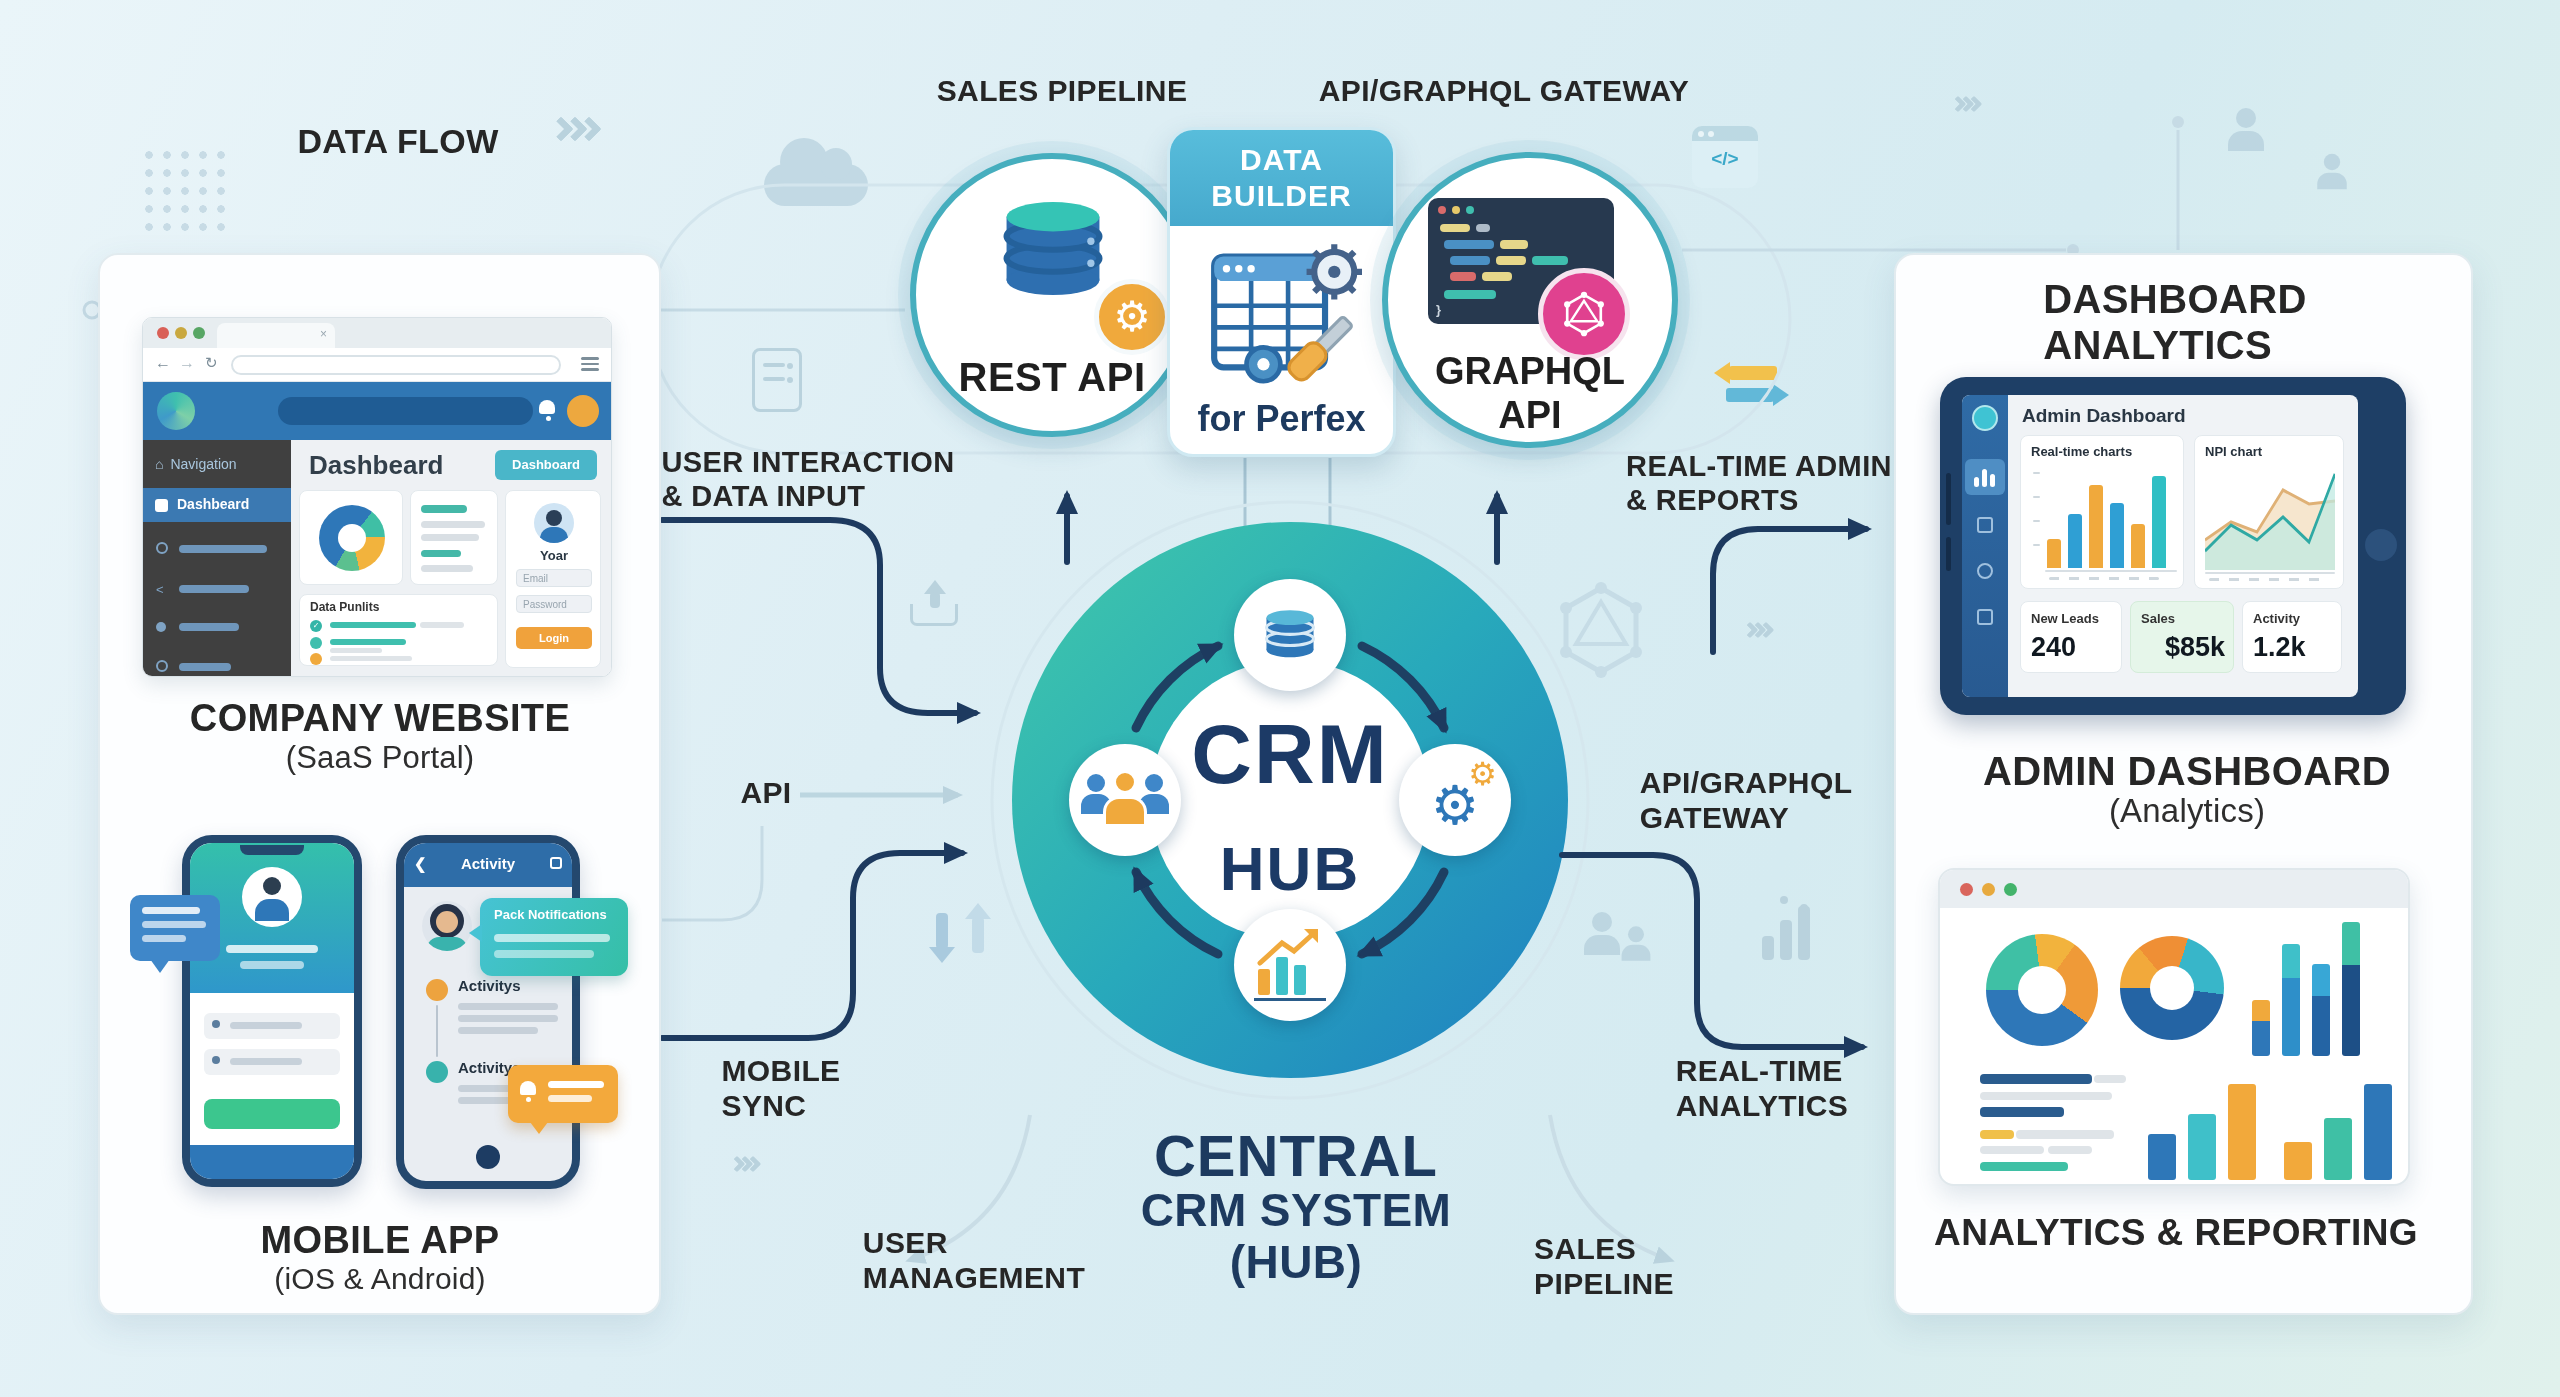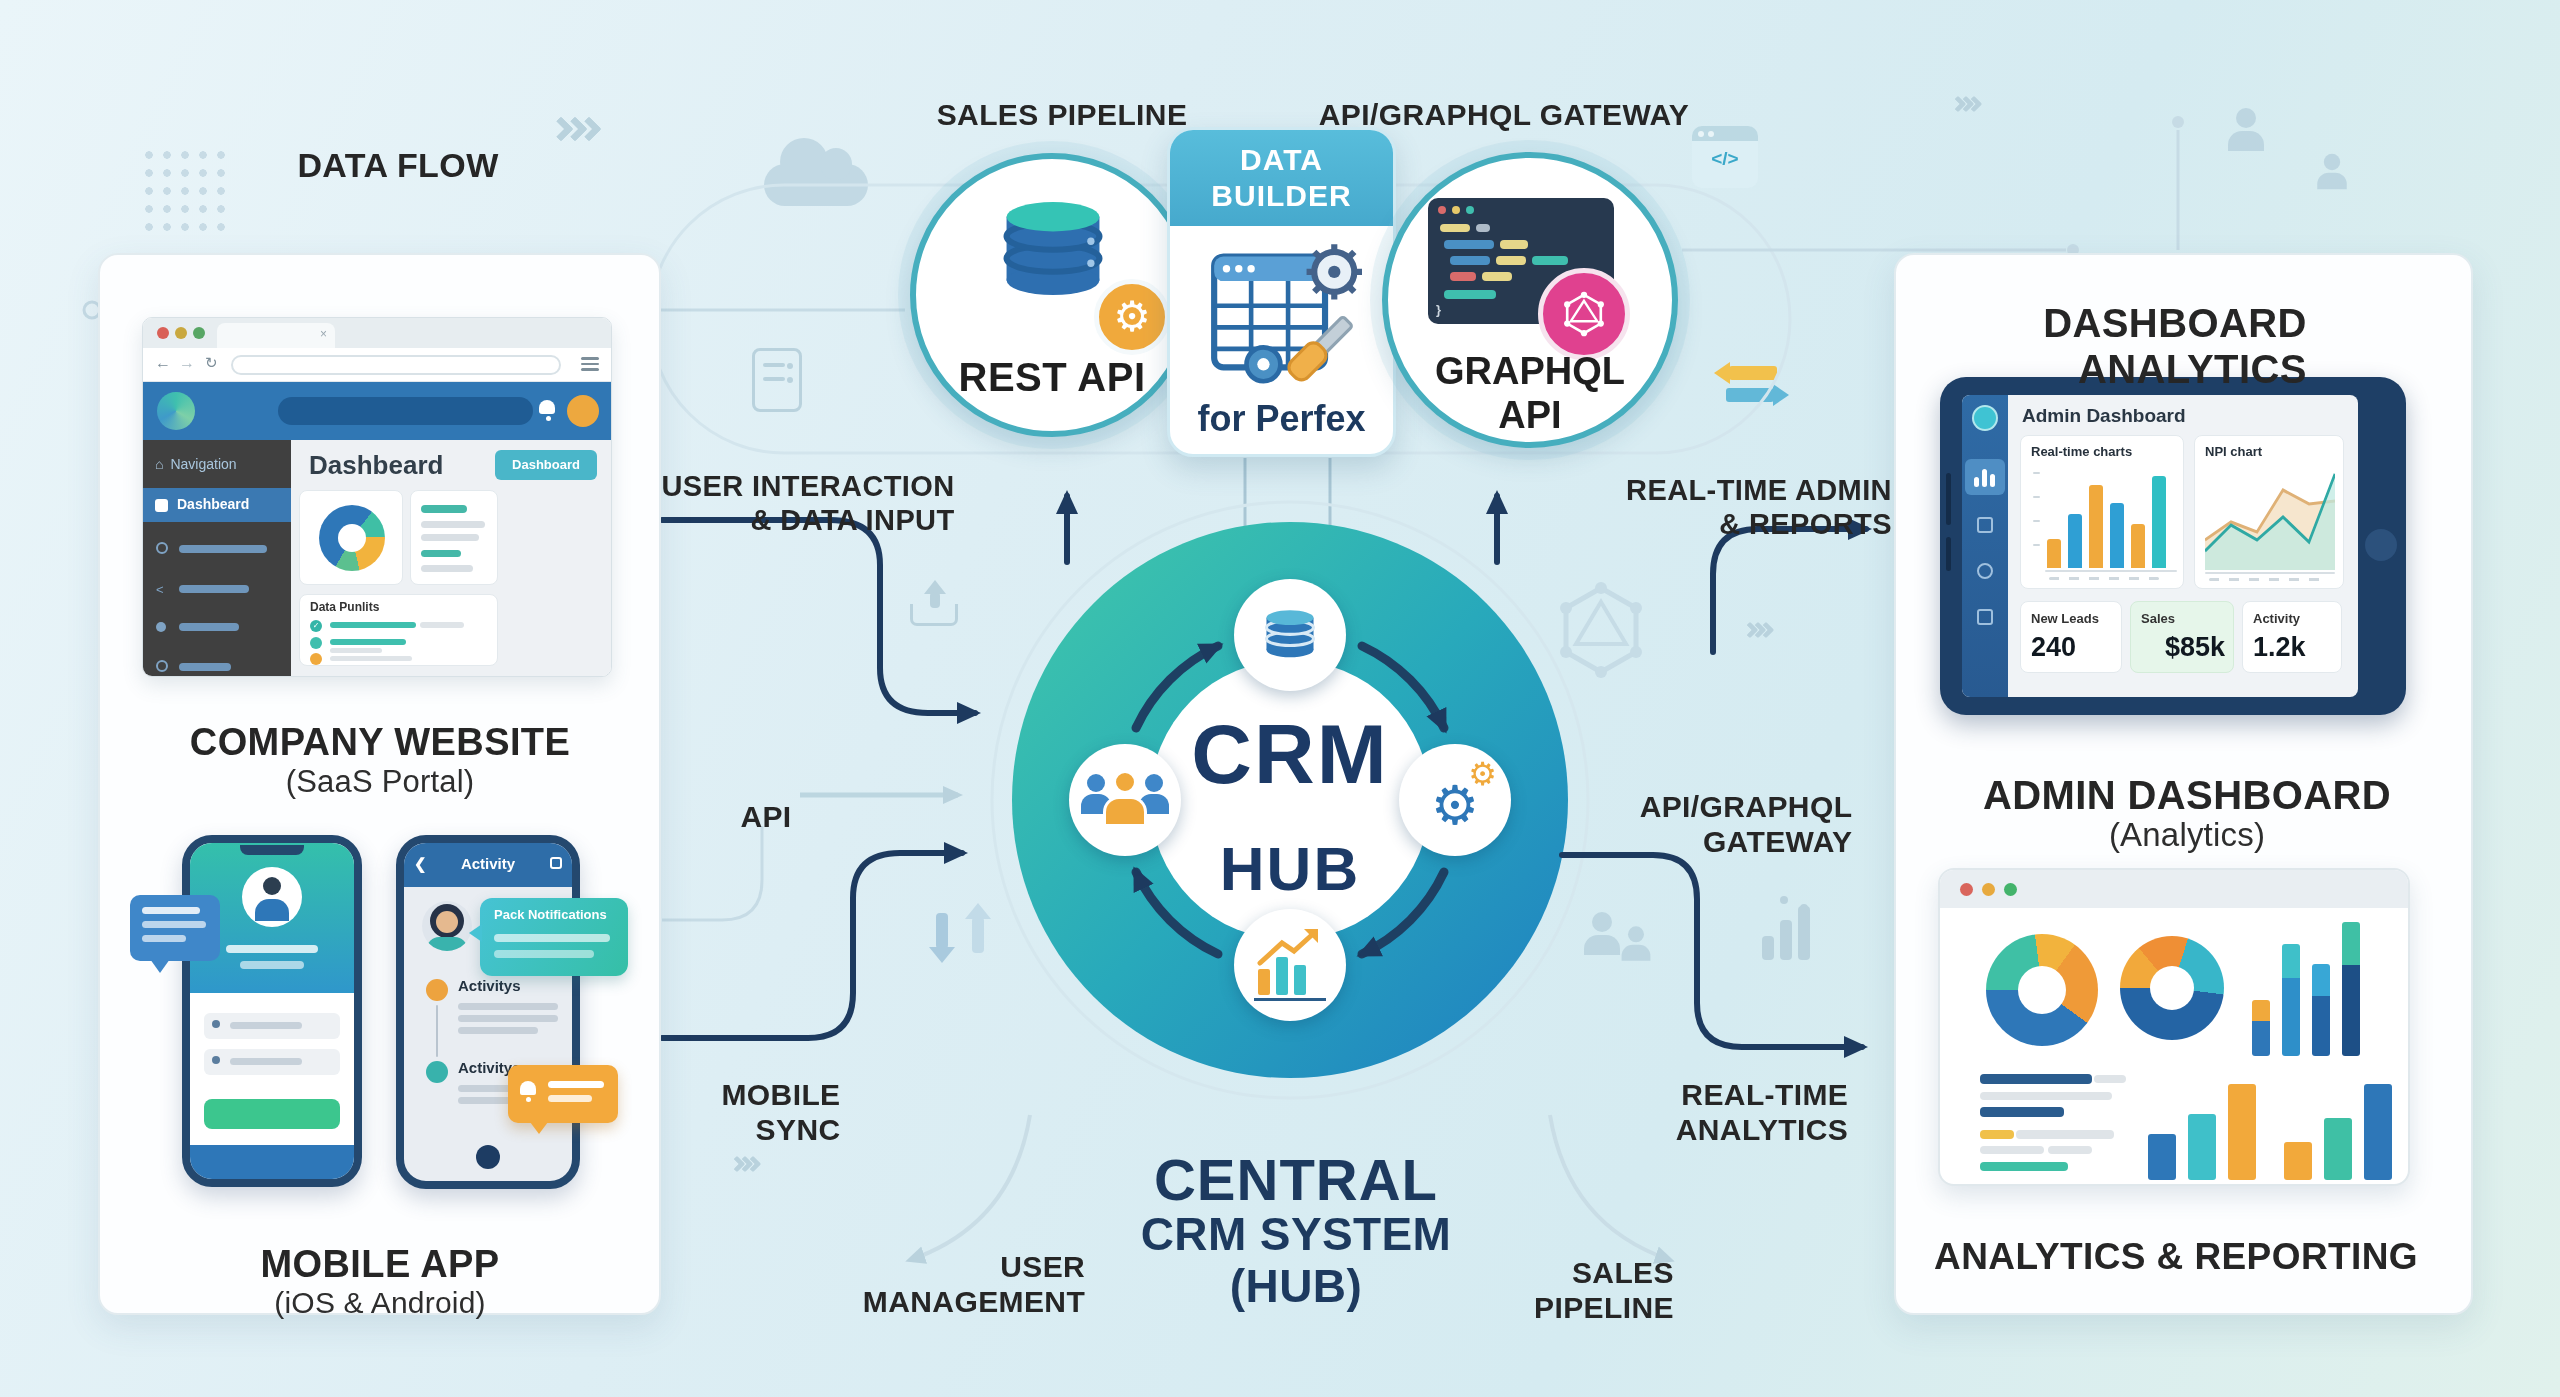--- a/index.html
+++ b/index.html
@@ -4,21 +4,21 @@
 <style>
   * { box-sizing: border-box; margin: 0; padding: 0; }
   html,body { width:2560px; height:1397px; overflow:hidden; }
   body {
     font-family: "Liberation Sans", sans-serif;
     background: linear-gradient(115deg,#eaf5f9 0%,#ddeef4 38%,#d5ebf1 68%,#e0f1ec 100%);
     position: relative;
   }
   .abs { position:absolute; }
   .lbl { position:absolute; transform:translateX(-50%); font-weight:800; color:#262626;
-         text-align:right; line-height:1.16; letter-spacing:.4px; white-space:nowrap; z-index:3;margin-top:24px; }
+         text-align:left; line-height:1.16; letter-spacing:.4px; white-space:nowrap; z-index:3; }
   .sub { font-weight:400; letter-spacing:.2px; color:#2e2e2e; }
   .navy { color:#1d3a5f; }
   .panel { position:absolute; background:#fdfeff; border:2px solid #e2ebef; border-radius:20px;
            box-shadow:0 12px 34px rgba(60,100,130,.12); z-index:2; }
   .node { position:absolute; border-radius:50%; background:#fff; border:6px solid #46aebe;
           box-shadow:0 0 0 12px rgba(130,190,210,.14), 0 10px 26px rgba(40,90,120,.18); z-index:2; }
   .ln { position:absolute; border-radius:4px; }
   .cir { position:absolute; border-radius:50%; }
   .card { position:absolute; background:#fff; border-radius:8px; border:1px solid #e3e9ed; }
   .sat { position:absolute; width:112px; height:112px; border-radius:50%; background:#fff;
@@ -209,20 +209,30 @@
         <div class="cir" style="left:19px;top:19px;width:28px;height:28px;background:#fff;"></div>
       </div>
     </div>
     <div class="card" style="left:267px;top:172px;width:88px;height:95px;">
       <div class="ln" style="left:10px;top:14px;width:46px;height:8px;background:#45b8a8;"></div>
       <div class="ln" style="left:10px;top:30px;width:64px;height:7px;background:#d9dfe4;"></div>
       <div class="ln" style="left:10px;top:43px;width:58px;height:7px;background:#d9dfe4;"></div>
       <div class="ln" style="left:10px;top:59px;width:40px;height:7px;background:#45b8a8;"></div>
       <div class="ln" style="left:10px;top:74px;width:52px;height:7px;background:#d9dfe4;"></div>
     </div>
+    <div class="card" style="left:362px;top:172px;width:96px;height:178px;">
+      <div class="cir" style="left:28px;top:12px;width:40px;height:40px;background:#cfe4f4;overflow:hidden;">
+        <div class="cir" style="left:12px;top:7px;width:16px;height:16px;background:#2a3f57;"></div>
+        <div class="abs" style="left:6px;top:24px;width:28px;height:16px;background:#2e77b8;border-radius:12px 12px 0 0;"></div>
+      </div>
+      <div class="abs" style="left:0;top:57px;width:96px;text-align:center;font-size:13px;font-weight:800;color:#2b3844;">Yoar</div>
+      <div class="abs" style="left:10px;top:78px;width:76px;height:18px;background:#eef1f5;border:1px solid #dde4e9;border-radius:4px;font-size:10px;color:#98a5af;line-height:17px;padding-left:6px;">Email</div>
+      <div class="abs" style="left:10px;top:104px;width:76px;height:18px;background:#eef1f5;border:1px solid #dde4e9;border-radius:4px;font-size:10px;color:#98a5af;line-height:17px;padding-left:6px;">Password</div>
+      <div class="abs" style="left:10px;top:136px;width:76px;height:22px;background:#f0a23c;border-radius:5px;color:#fff;font-size:11px;font-weight:700;text-align:center;line-height:22px;">Login</div>
+    </div>
     <div class="card" style="left:156px;top:276px;width:199px;height:72px;">
       <div class="abs" style="left:10px;top:5px;font-size:12px;font-weight:800;color:#333;">Data Punlits</div>
       <div class="cir" style="left:10px;top:25px;width:12px;height:12px;background:#35b6a8;color:#fff;font-size:8px;text-align:center;line-height:12px;">✓</div>
       <div class="ln" style="left:30px;top:27px;width:86px;height:6px;background:#3fbfae;"></div>
       <div class="ln" style="left:120px;top:27px;width:44px;height:6px;background:#dfe4e8;"></div>
       <div class="cir" style="left:10px;top:42px;width:12px;height:12px;background:#3fbfae;"></div>
       <div class="ln" style="left:30px;top:44px;width:76px;height:6px;background:#3fbfae;"></div>
       <div class="ln" style="left:30px;top:53px;width:52px;height:5px;background:#dfe4e8;"></div>
       <div class="cir" style="left:10px;top:58px;width:12px;height:12px;background:#f0a93c;"></div>
       <div class="ln" style="left:30px;top:61px;width:82px;height:5px;background:#dfe4e8;"></div>

